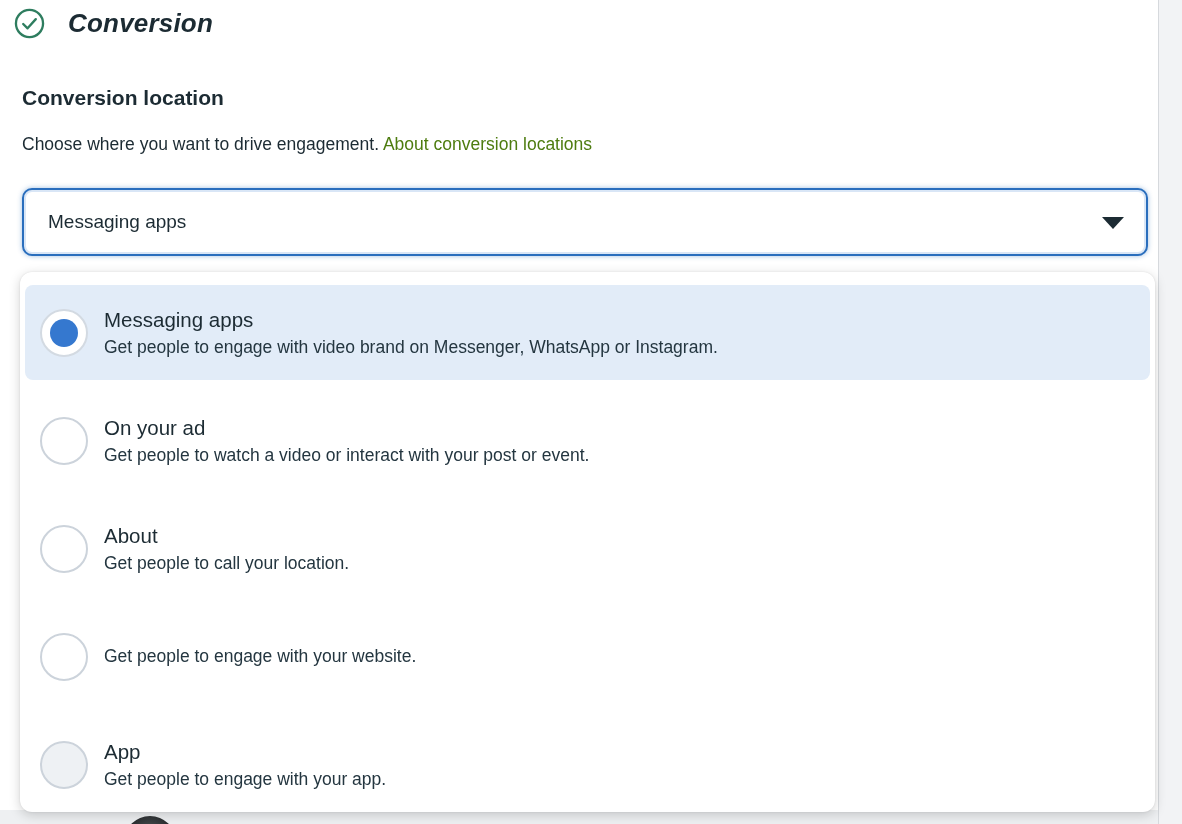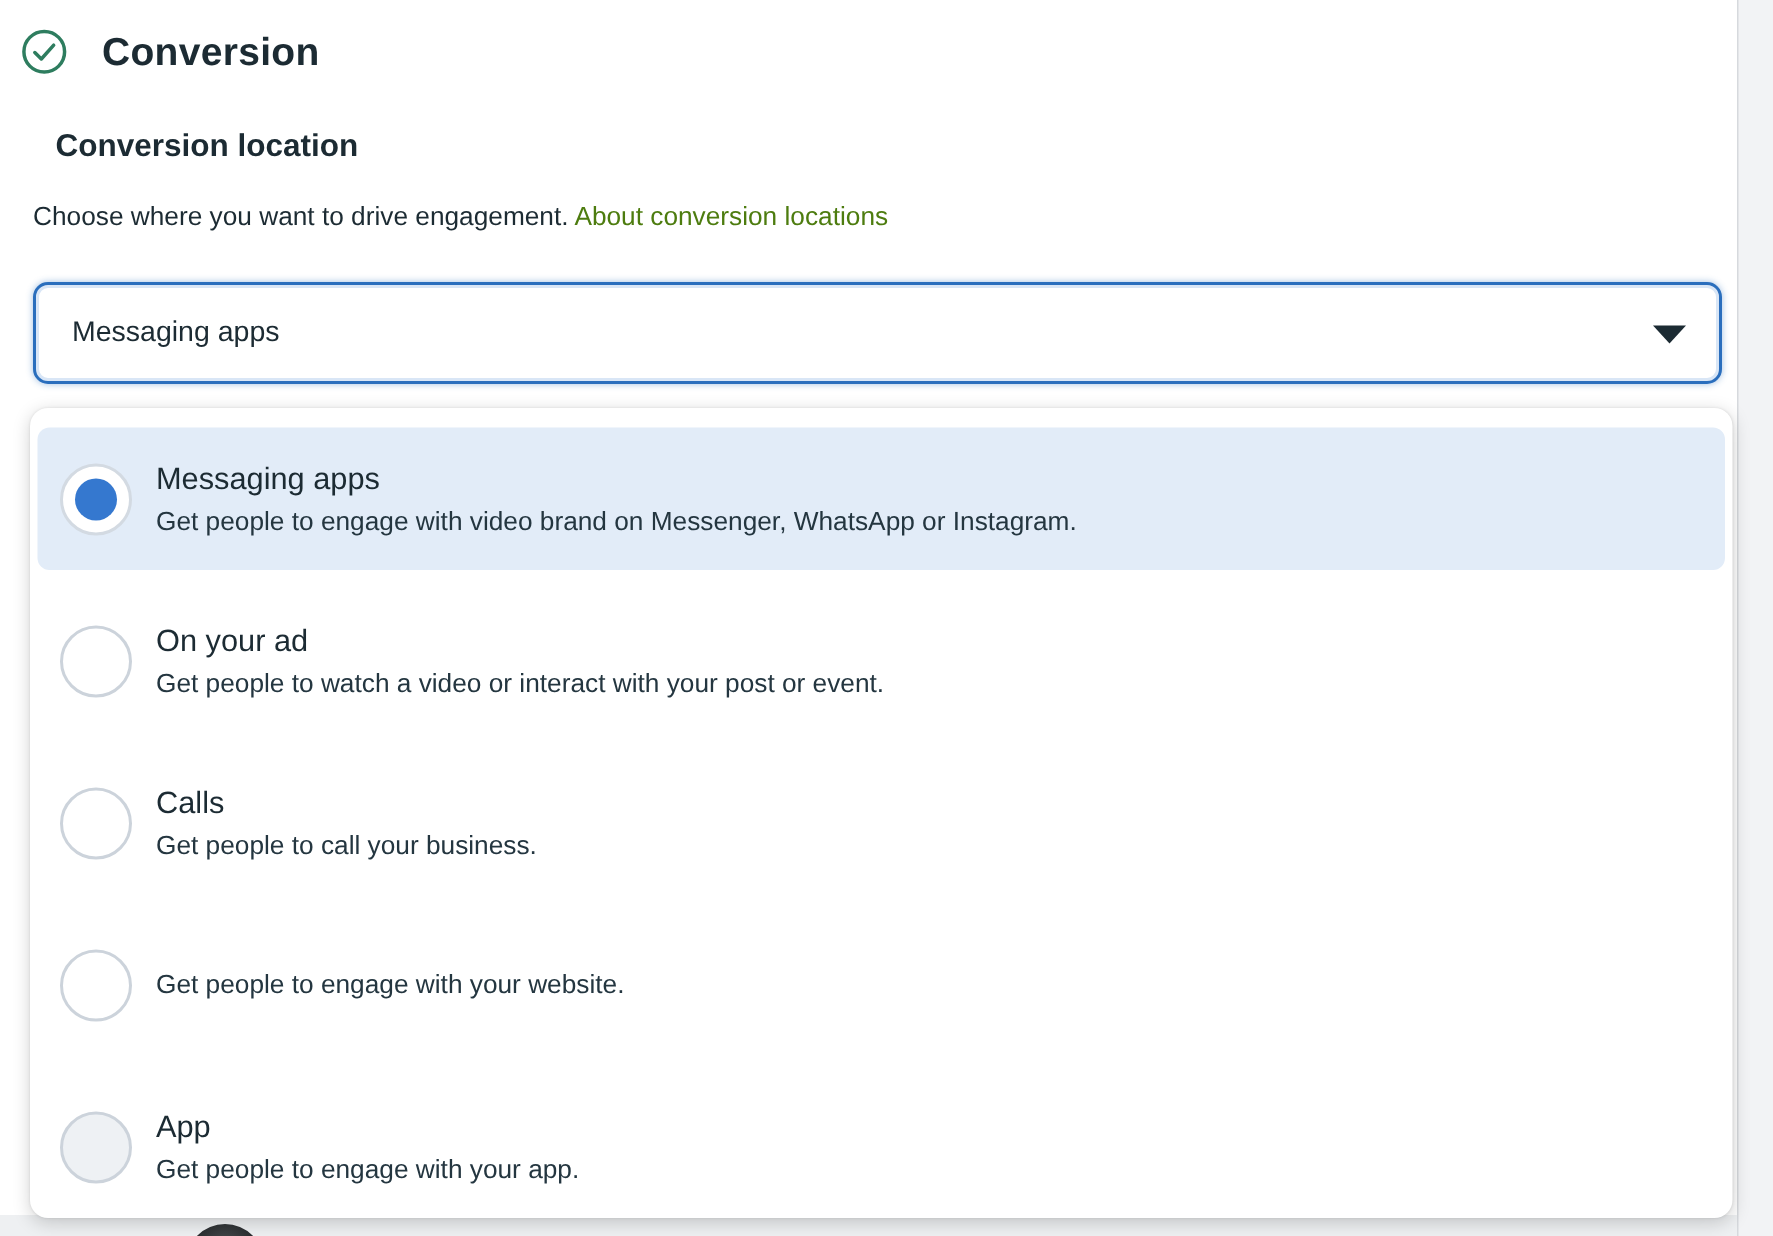--- a/index.html
+++ b/index.html
@@ -24,29 +24,29 @@
   }
   .avatar-peek {
     position: absolute; left: 124px; top: 816px; width: 52px; height: 52px;
     border-radius: 50%;
     background: radial-gradient(circle at 50% 30%, #4a4f52, #17191b 70%);
     z-index: 1;
   }
 
   
   .step-header {
-    position: absolute; top: 19px; left: 14px;
-    display: flex; align-items: center; gap: 23px; z-index: 2;
+    position: absolute; top: 8px; left: 14px;
+    display: flex; align-items: center; gap: 23px; z-index: 2; font-style: italic;
   }
   .check-icon { width: 31px; height: 31px; display: block; }
   .step-title { font-size: 26px; font-weight: 700; letter-spacing: 0.2px; color: #1c2b33; }
 
   .section-heading {
     position: absolute; top: 86px; left: 22px;
-    font-size: 21px; font-weight: 700; color: #1c2b33; z-index: 2; margin-left: 15px;
+    font-size: 21px; font-weight: 700; color: #1c2b33; z-index: 2;
   }
   .section-desc {
     position: absolute; top: 134px; left: 22px;
     font-size: 17.5px; color: #1c2b33; z-index: 2;
   }
   .section-desc a {
     color: #4d7c0f; text-decoration: none; cursor: pointer;
   }
 
   
@@ -137,22 +137,22 @@
     <div class="radio"></div>
     <div class="option-text">
       <div class="option-title">On your ad</div>
       <div class="option-desc">Get people to watch a video or interact with your post or event.</div>
     </div>
   </div>
 
   <div class="option">
     <div class="radio"></div>
     <div class="option-text">
-      <div class="option-title">Calls</div>
-      <div class="option-desc">Get people to call your business.</div>
+      <div class="option-title">About</div>
+      <div class="option-desc">Get people to call your location.</div>
     </div>
   </div>
 
   <div class="option">
     <div class="radio"></div>
     <div class="option-text">
       <div class="option-desc">Get people to engage with your website.</div>
     </div>
   </div>
 

